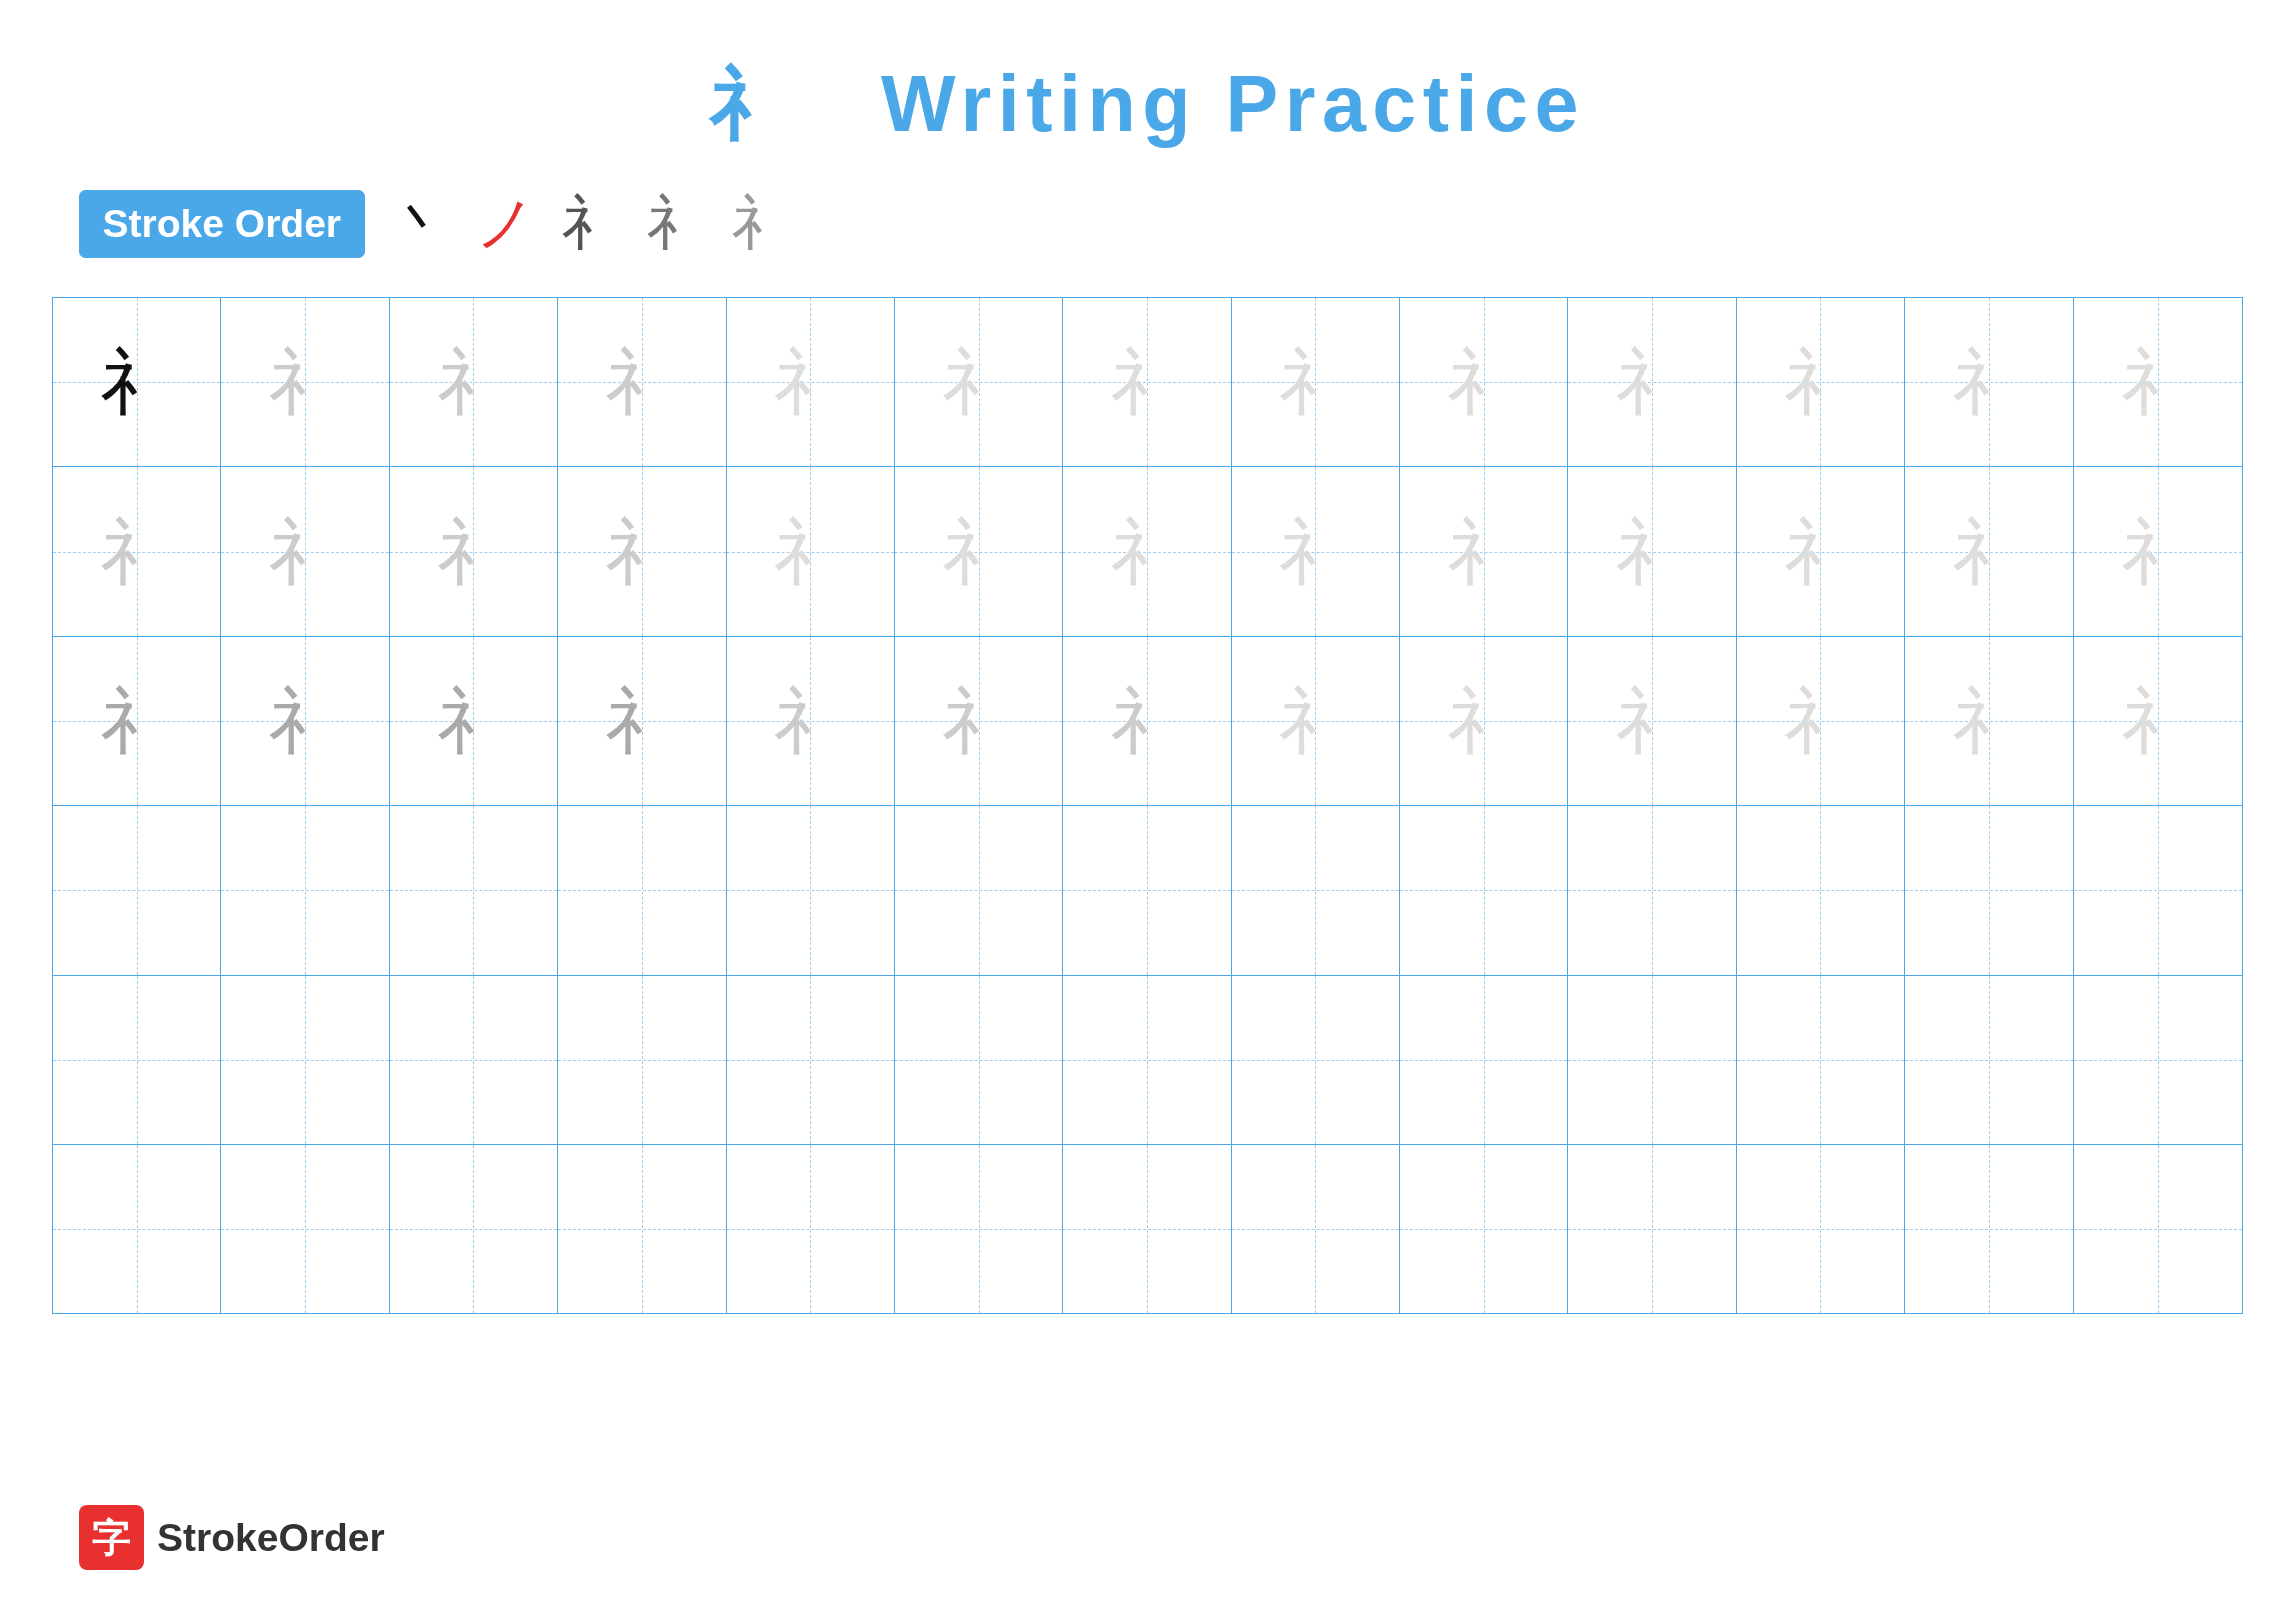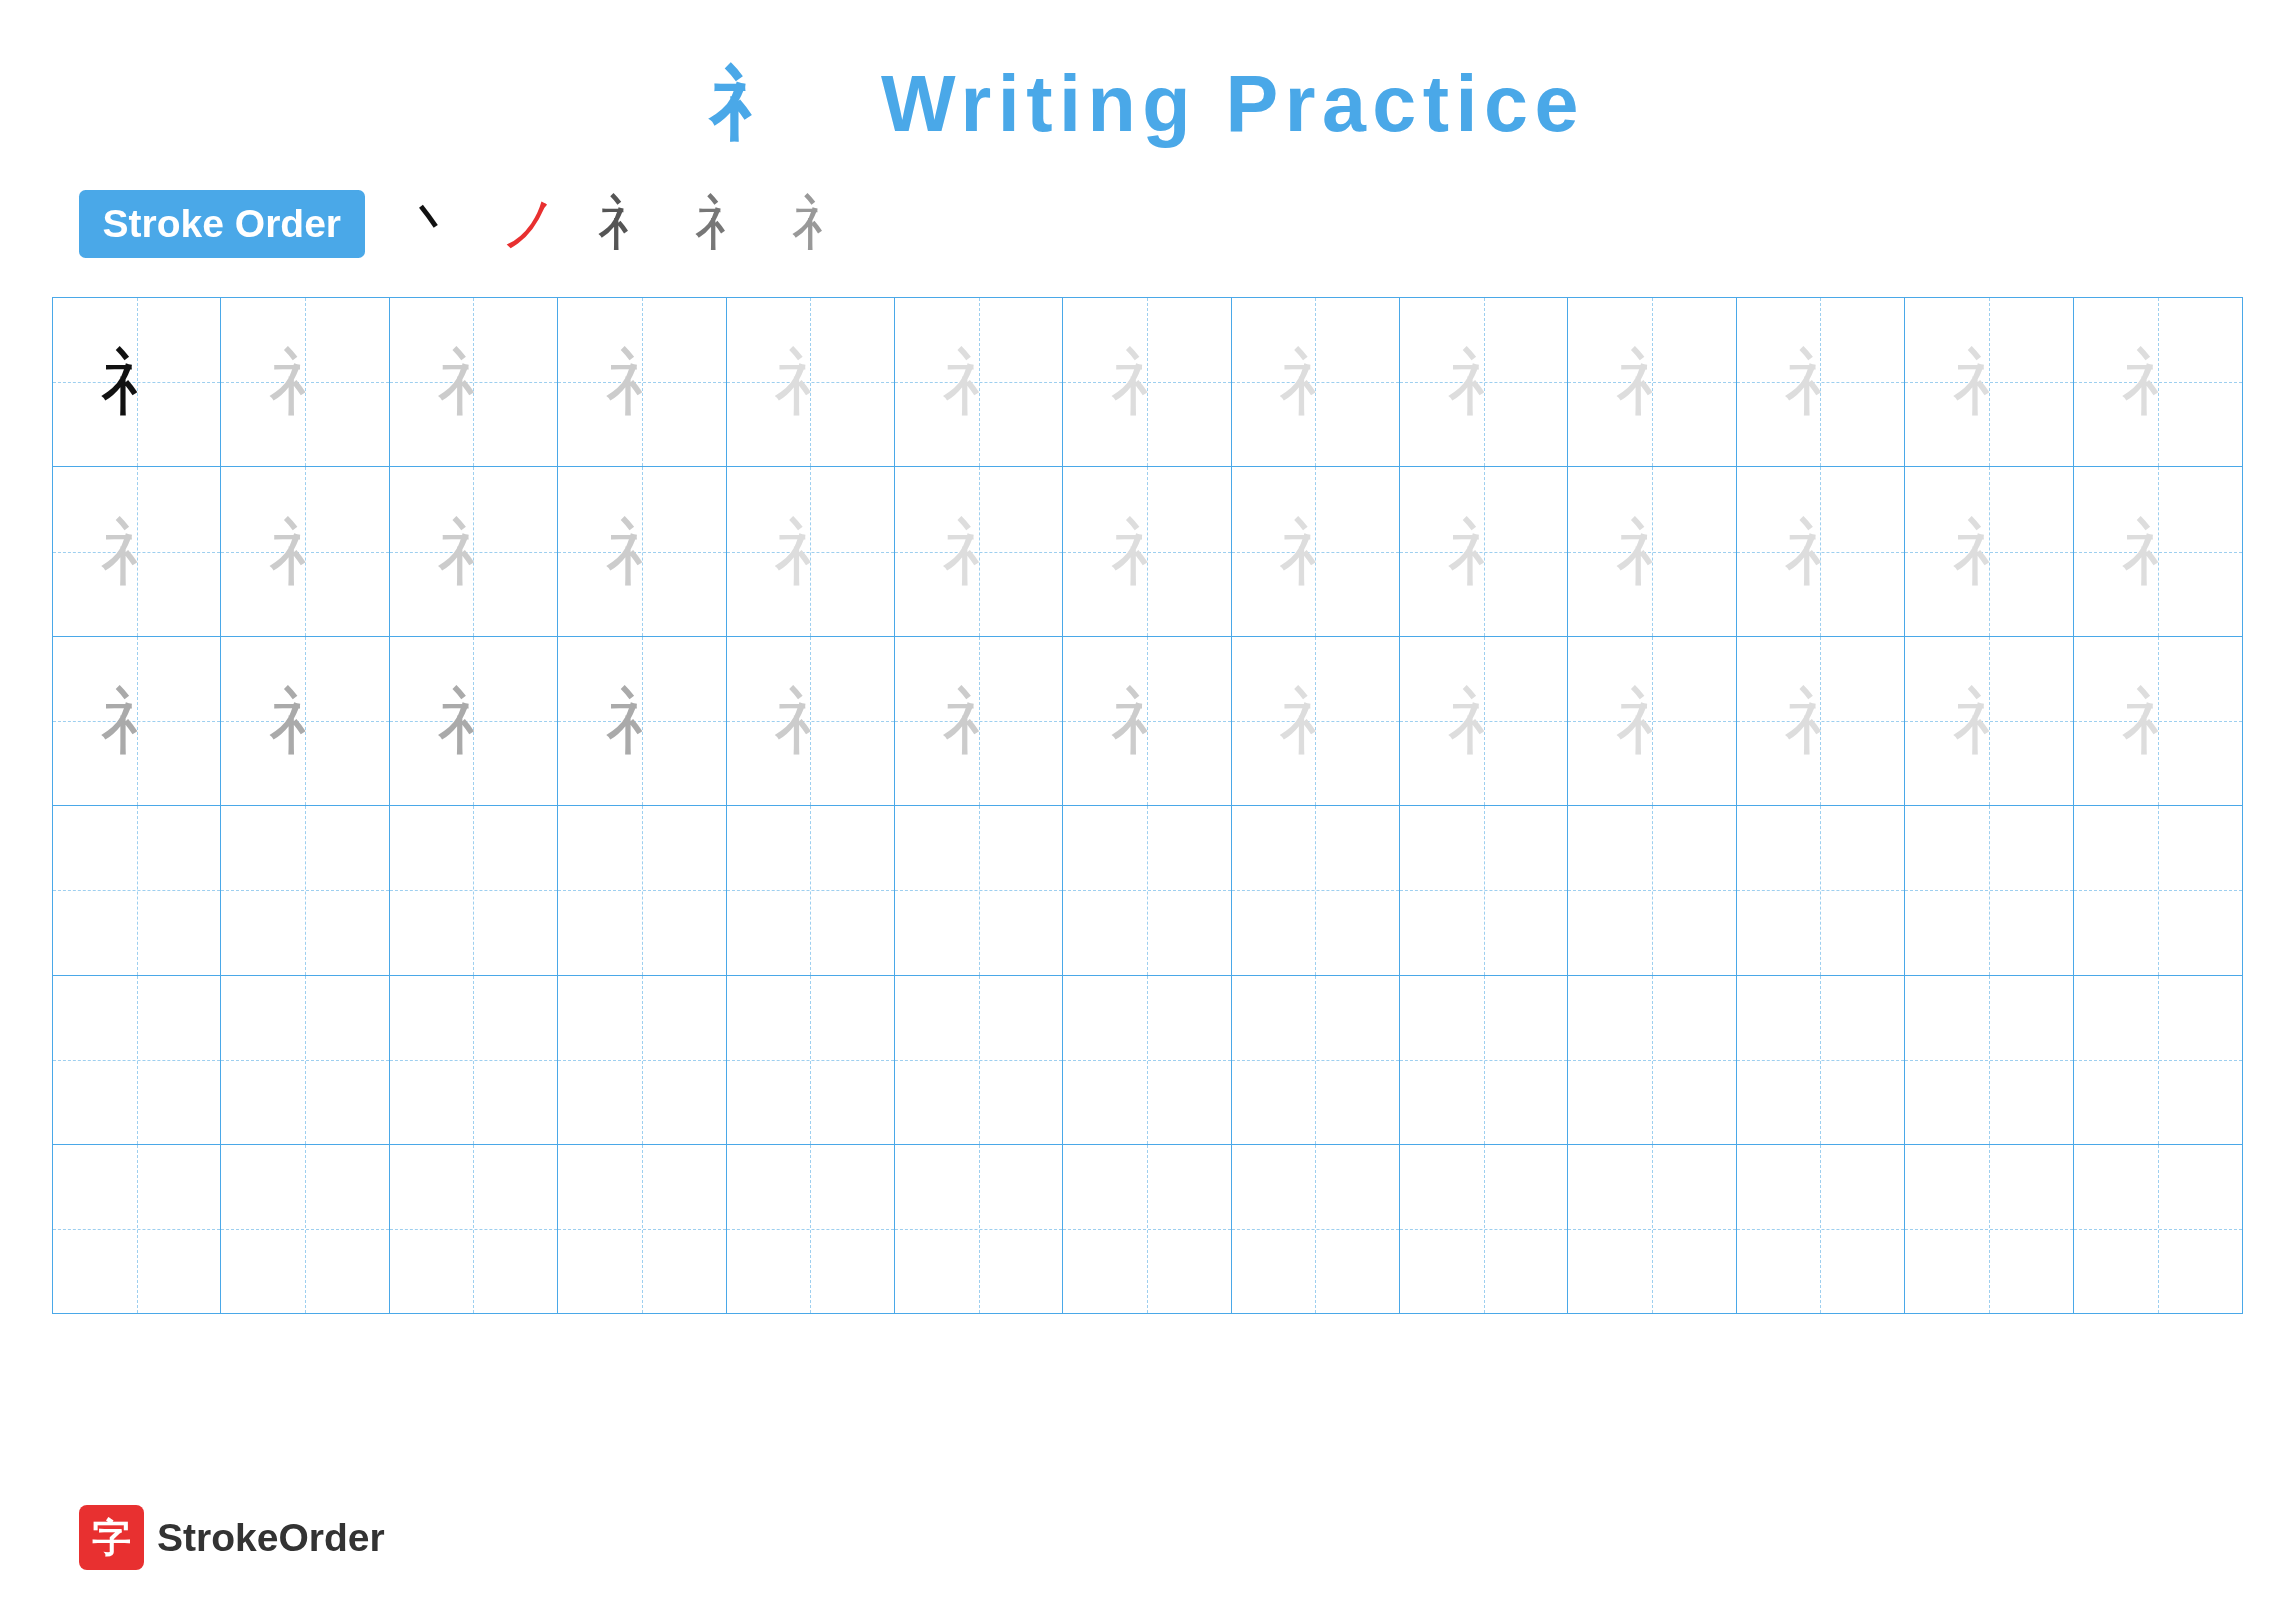--- a/index.html
+++ b/index.html
@@ -27,21 +27,21 @@
     .header-char {
       color: #4aa8e8;
     }
 
     
     .stroke-order-section {
       display: flex;
       align-items: center;
       padding-left: 79px;
       margin-bottom: 33px;
-      gap: 38px;
+      gap: 26px;
     }
     .stroke-order-badge {
       background: #4aa8e8;
       color: white;
       font-size: 39px;
       font-weight: bold;
       padding: 11.8px 23.6px;
       border-radius: 6.5px;
     }
     .stroke-step {

